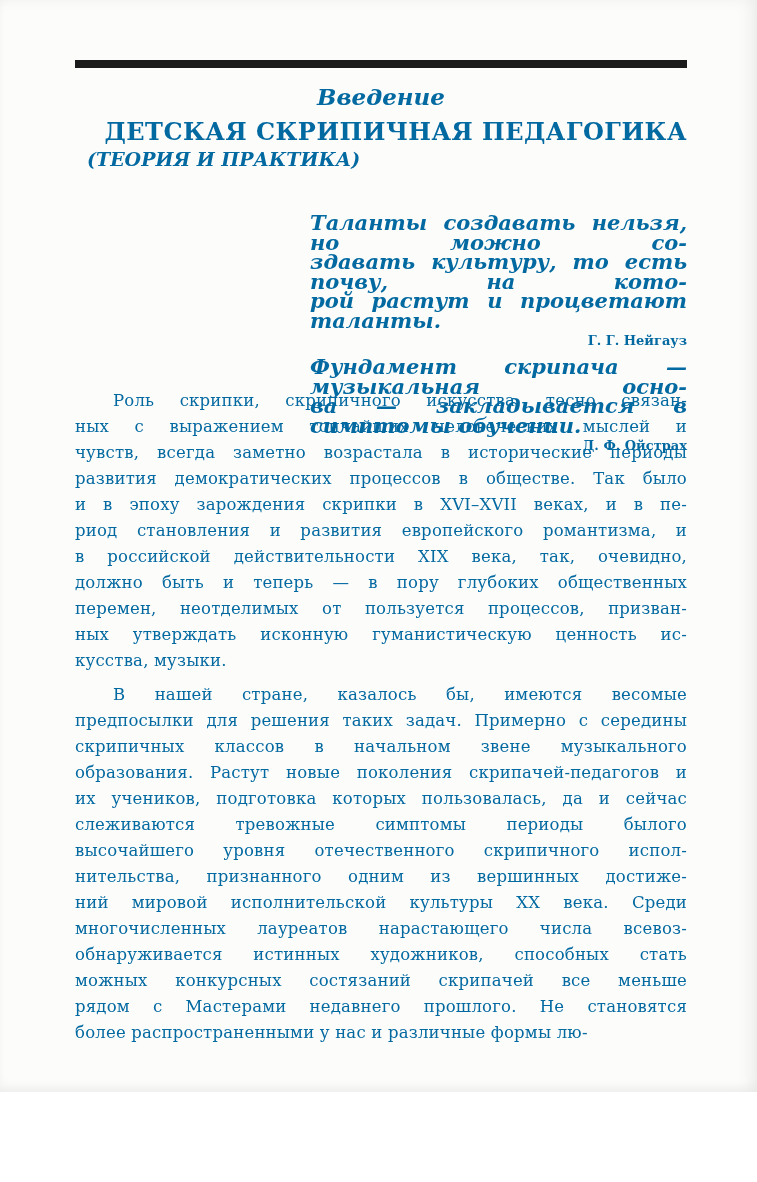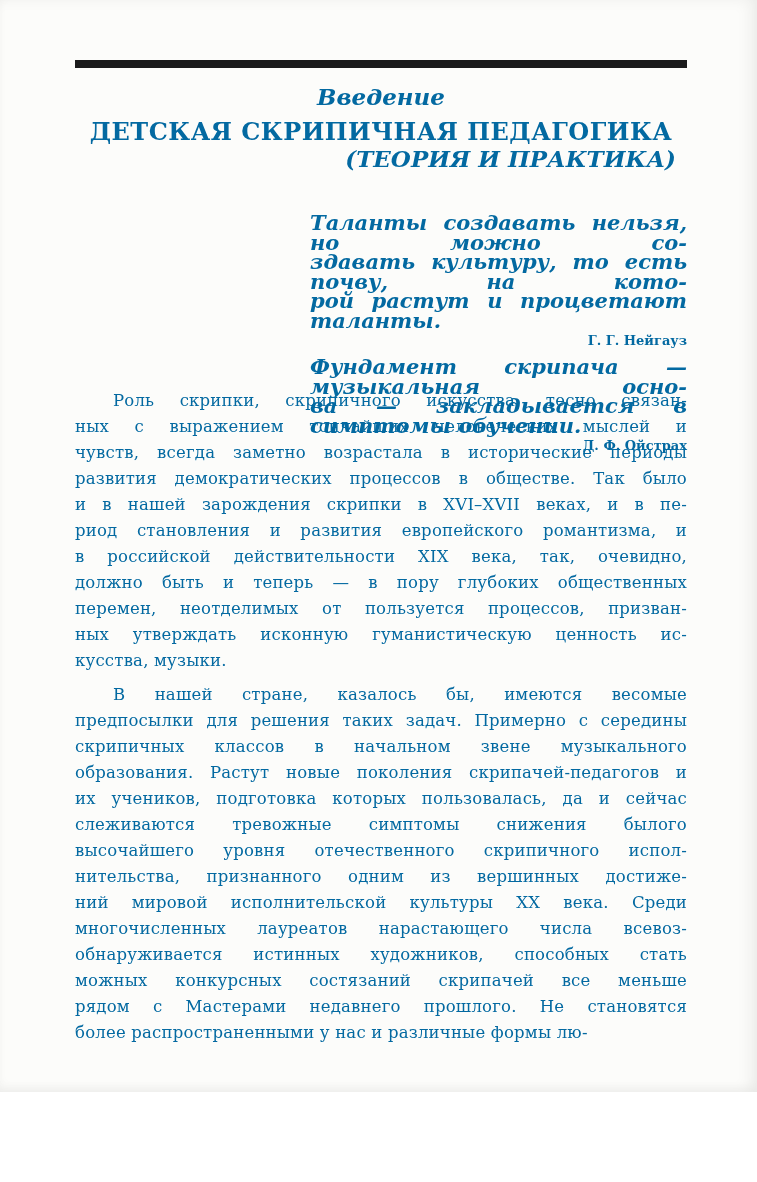--- a/index.html
+++ b/index.html
@@ -35,35 +35,35 @@
     font-weight: bold;
     font-size: 23px;
     line-height: 26px;
   }
   .title {
     position: absolute;
     left: 75px;
     top: 118px;
     width: 612px;
     margin: 0;
-    text-align: center;
+    text-align: right;
     font-weight: bold;
     font-size: 24px;
     line-height: 28px;
     letter-spacing: 0.5px;
   }
   .subtitle {
     position: absolute;
-    left: 64px;
+    left: 87px;
     top: 148px;
     width: 612px;
-    text-align: right;
+    text-align: left;
     font-weight: bold;
     font-style: italic;
-    font-size: 23px;
+    font-size: 19px;
     line-height: 22px;
   }
   .epigraphs {
     position: absolute;
     left: 310px;
     top: 213px;
     width: 377px;
   }
   .epigraph { margin-bottom: 7px; }
   .epi-line {
@@ -138,35 +138,35 @@
         <div class="epi-attr">Д. Ф. Ойстрах</div>
       </div>
     </div>
 
   <div class="body-text">
       <div class="paragraph">
         <div class="bline first">Роль скрипки, скрипичного искусства, тесно связан-</div>
         <div class="bline">ных с выражением тончайших человеческих мыслей и</div>
         <div class="bline">чувств, всегда заметно возрастала в исторические периоды</div>
         <div class="bline">развития демократических процессов в обществе. Так было</div>
-        <div class="bline">и в нашей зарождения скрипки в XVI–XVII веках, и в пе-</div>
+        <div class="bline">и в эпоху зарождения скрипки в XVI–XVII веках, и в пе-</div>
         <div class="bline">риод становления и развития европейского романтизма, и</div>
         <div class="bline">в российской действительности XIX века, так, очевидно,</div>
         <div class="bline">должно быть и теперь — в пору глубоких общественных</div>
         <div class="bline">перемен, неотделимых от пользуется процессов, призван-</div>
         <div class="bline">ных утверждать исконную гуманистическую ценность ис-</div>
         <div class="bline last">кусства, музыки.</div>
       </div>
       <div class="paragraph">
         <div class="bline first">В нашей стране, казалось бы, имеются весомые</div>
         <div class="bline">предпосылки для решения таких задач. Примерно с середины</div>
         <div class="bline">скрипичных классов в начальном звене музыкального</div>
         <div class="bline">образования. Растут новые поколения скрипачей-педагогов и</div>
         <div class="bline">их учеников, подготовка которых пользовалась, да и сейчас</div>
-        <div class="bline">слеживаются тревожные симптомы снижения былого</div>
+        <div class="bline">слеживаются тревожные симптомы периоды былого</div>
         <div class="bline">высочайшего уровня отечественного скрипичного испол-</div>
         <div class="bline">нительства, признанного одним из вершинных достиже-</div>
         <div class="bline">ний мировой исполнительской культуры XX века. Среди</div>
         <div class="bline">многочисленных лауреатов нарастающего числа всевоз-</div>
         <div class="bline">обнаруживается истинных художников, способных стать</div>
         <div class="bline">можных конкурсных состязаний скрипачей все меньше</div>
         <div class="bline">рядом с Мастерами недавнего прошлого. Не становятся</div>
         <div class="bline last">более распространенными у нас и различные формы лю-</div>
       </div>
     </div>

